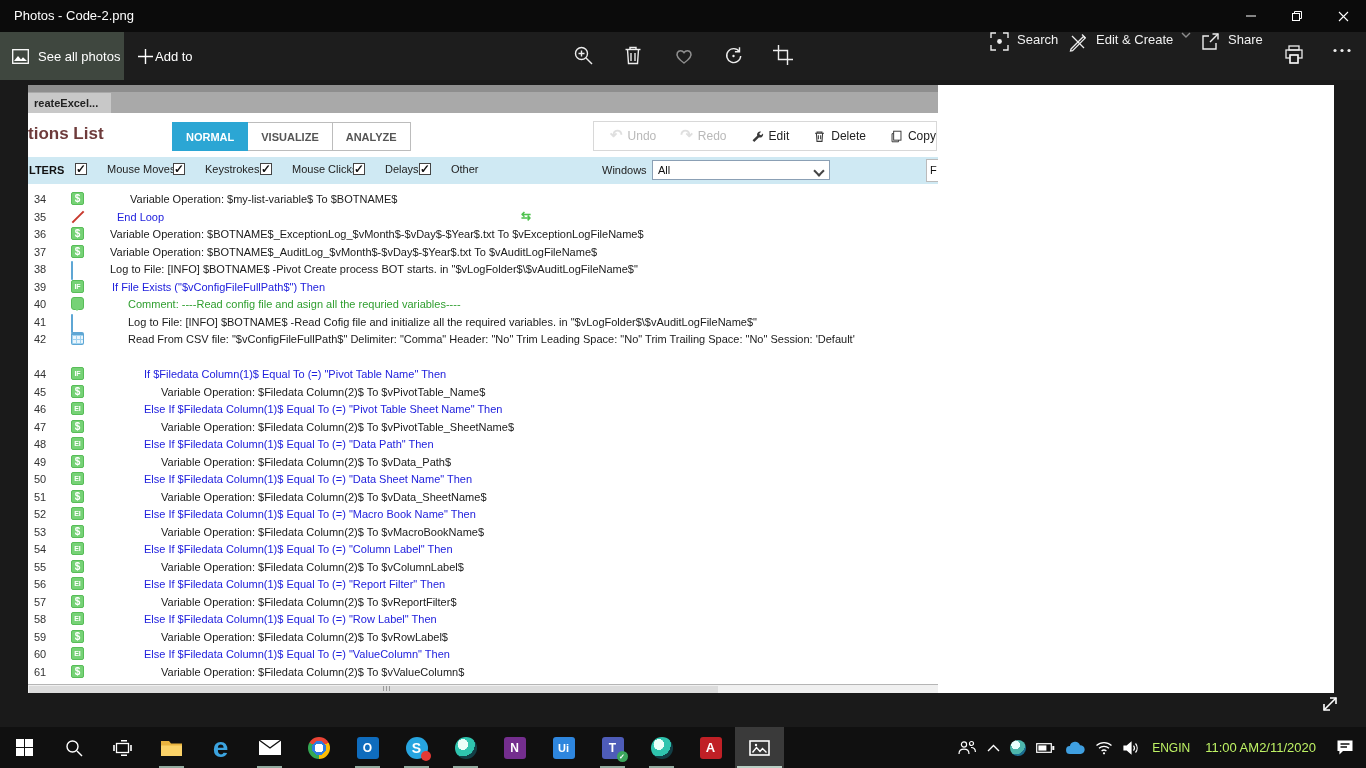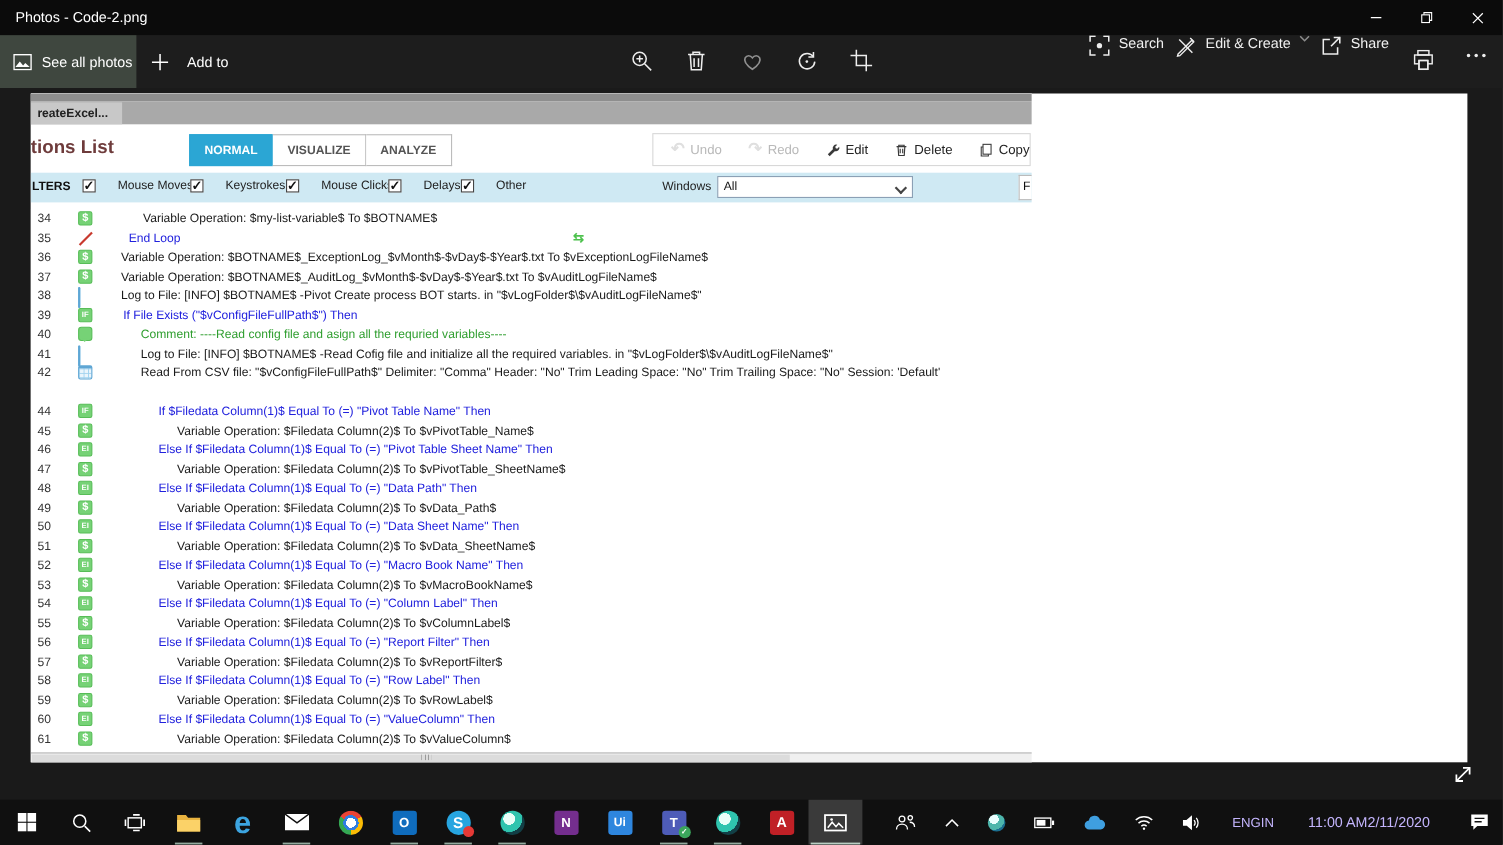--- a/index.html
+++ b/index.html
@@ -9,21 +9,21 @@
 
   
   .titlebar{position:absolute;left:0;top:0;width:1366px;height:32px;background:#0b0b0b;}
   .title-text{position:absolute;left:14px;top:8px;font-size:13px;color:#fff;}
   .winbtn{position:absolute;top:0;width:46px;height:32px;display:flex;align-items:center;justify-content:center;color:#fff;cursor:default;}
   .winbtn.min{left:1228px}.winbtn.max{left:1274px}.winbtn.close{left:1320px}
 
   
   .toolbar{position:absolute;left:0;top:32px;width:1366px;height:48px;background:#1d1d1d;color:#f0f0f0;}
   .seeall{position:absolute;left:0;top:0;width:124px;height:48px;background:#3f473f;display:flex;align-items:center;gap:9px;padding-left:12px;box-sizing:border-box;font-size:13px;color:#fff;}
-  .addto{position:absolute;left:138px;top:0;height:48px;display:flex;align-items:center;gap:17px;font-size:13px;color:#fff;}
+  .addto{position:absolute;left:138px;top:0;height:48px;display:flex;align-items:center;gap:2px;font-size:13px;color:#fff;}
   .tbi{position:absolute;top:45px;width:22px;height:22px;}
   .grp{position:absolute;top:0;height:48px;display:flex;align-items:flex-start;gap:8px;font-size:13px;color:#f0f0f0;}
 
   
   .photo{position:absolute;left:28px;top:85px;width:1306px;height:608px;background:#fff;}
   .shot{position:absolute;left:0;top:0;width:910px;height:608px;background:#fff;overflow:hidden;}
   .topstrip{position:absolute;left:0;top:0;width:910px;height:7px;background:#8e8e8e;}
   .tabrow{position:absolute;left:0;top:7px;width:910px;height:21px;background:#a9a9a9;}
   .tab{position:absolute;left:0;top:1px;width:83px;height:20px;background:#c8c8c8;font-size:11px;font-weight:bold;color:#222;padding:4px 0 0 6px;box-sizing:border-box;}
   .hdr-title{position:absolute;left:0px;top:39px;font-size:17px;font-weight:bold;color:#6e3b3b;}
@@ -85,21 +85,21 @@
   .sq.acrobat{background:#c02026;font-size:13px;}
   .orb{width:22px;height:22px;border-radius:50%;position:relative;display:flex;align-items:center;justify-content:center;color:#fff;font-weight:bold;font-size:14px;}
   .orb.skype{background:#27a5e0;}
   .orb.skype i{position:absolute;right:-3px;bottom:-2px;width:10px;height:10px;border-radius:50%;background:#e53935;}
   .orb.webex{background:radial-gradient(circle at 36% 34%,#eafff8 0 26%,#2fc4ae 27% 58%,#123f46 59% 100%);}
   .chrome-orb{width:22px;height:22px;border-radius:50%;background:
      radial-gradient(circle,#fff 0 4.5px,#2f7de1 4.5px 7px,transparent 7px),
      conic-gradient(from 60deg,#fbbc05 0 120deg,#34a853 120deg 240deg,#ea4335 240deg 360deg);}
 
   
-  .tray{position:absolute;right:0;top:727px;height:41px;display:flex;align-items:center;color:#c4b5fd;gap:16px;}
+  .tray{position:absolute;right:0;top:727px;height:41px;display:flex;align-items:center;color:#bef264;}
   .tr-item{height:41px;display:flex;align-items:center;justify-content:center;padding:0 5px;flex:none;}
   .netorb{width:16px;height:16px;border-radius:50%;background:radial-gradient(circle at 35% 30%,#eaffff 0 28%,#4db6ac 29% 62%,#1b6e8f 63% 100%);}
   .lang{font-size:12px;line-height:14px;text-align:center;padding:0 7px;}
   .clock{font-size:13px;line-height:16px;text-align:center;padding:0 8px;}
 </style>
 </head>
 <body>
 
 <div id="screen">
 

